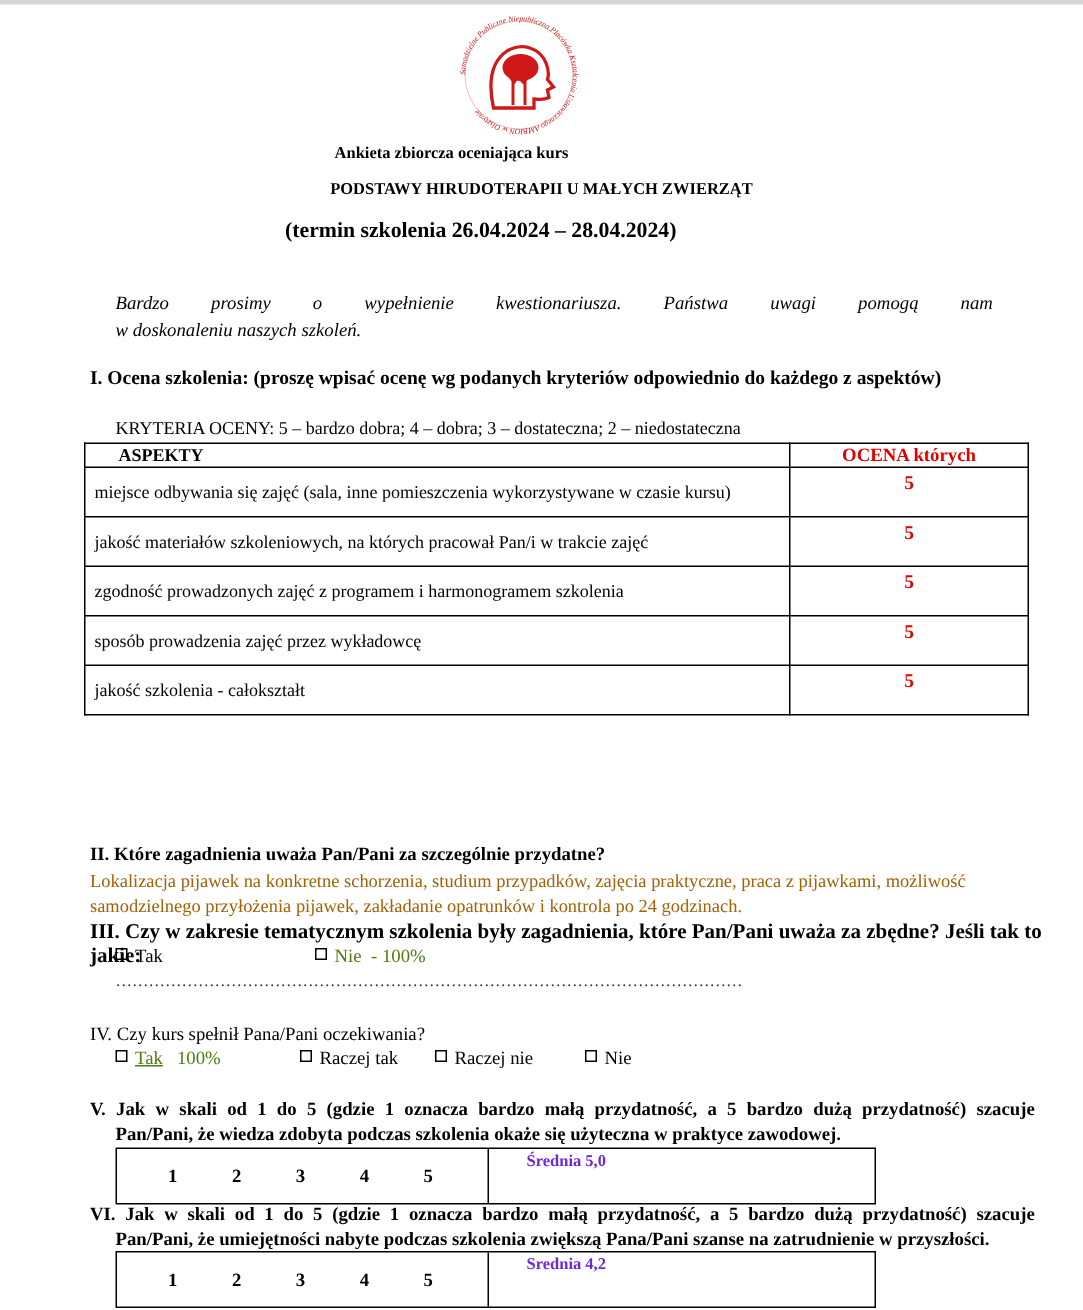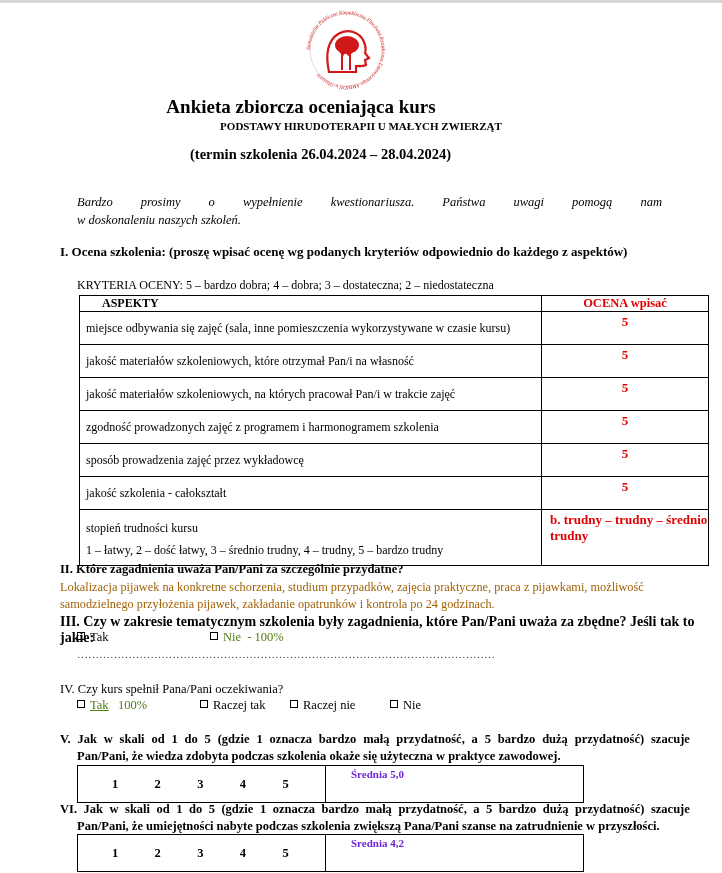--- a/index.html
+++ b/index.html
@@ -1,28 +1,28 @@
 <!DOCTYPE html>
 <html><head>
 <meta charset="utf-8">
 <style>
   html, body { margin:0; padding:0; background:#ffffff; }
   body { width:722px; height:873px; position:relative; overflow:hidden;
          font-family:"Liberation Serif", serif; color:#000; font-size:13px; }
   .topbar { position:absolute; left:0; top:0; width:722px; height:3px; background:#d6d6d6; }
   .abs { position:absolute; }
   .logo { left:296px; top:10px; width:100px; height:80px; }
-  .title1 { left:0; width:602px; top:96px; text-align:center; font-weight:bold; font-size:19px; }
+  .title1 { left:0; width:602px; top:96px; text-align:center; font-weight:bold; font-size:11px; }
   .title2 { left:0; width:722px; top:120px; text-align:center; font-weight:bold; font-size:11px; }
   .title3 { left:0; width:641px; top:146px; text-align:center; font-weight:bold; font-size:14.5px; }
   .intro { left:77px; top:193px; width:585px; font-style:italic; font-size:12.5px; line-height:18px; text-align:justify; text-align-last:left; }
   .intro .l1 { display:flex; justify-content:space-between; }
   .sec1 { left:60px; top:244px; font-weight:bold; font-size:13px; }
   .crit { left:77px; top:278px; font-size:12px; }
-  table.asp { position:absolute; left:56px; top:295px; width:630px; border-collapse:collapse; font-size:12px;margin-left:23px; }
+  table.asp { position:absolute; left:56px; top:295px; width:630px; border-collapse:collapse; font-size:12px; }
   table.asp td { border:1.2px solid #000; padding:0 0 0 6px; vertical-align:middle; }
   table.asp td.val { width:158px; color:#e00000; font-weight:bold; text-align:center; vertical-align:top; font-size:13px; padding:2px 0 0 0; }
   table.asp tr.head td { height:15px; }
   table.asp tr.head td.lbl { font-weight:bold; padding-left:22px; }
   table.asp tr.head td.val { font-weight:bold; font-size:12.5px; padding-top:0; }
   table.asp tr.row td { height:30px; }
   table.asp tr.last td { height:53px; }
   table.asp tr.last td.lbl { line-height:22px; padding-top:2px; }
   table.asp tr.last td.val { text-align:left; padding-left:8px; line-height:16px; }
   .sec2 { left:60px; top:562px; font-weight:bold; font-size:12.5px; }
@@ -81,52 +81,41 @@
   <div>w doskonaleniu naszych szkoleń.</div>
 </div>
 
 <div class="abs sec1">I. Ocena szkolenia: (proszę wpisać ocenę wg podanych kryteriów odpowiednio do każdego z aspektów)</div>
 <div class="abs crit">KRYTERIA OCENY: 5 – bardzo dobra; 4 – dobra; 3 – dostateczna; 2 – niedostateczna</div>
 
 <table class="asp">
   <tbody>
       <tr class="head">
     <td class="lbl">ASPEKTY</td>
-    <td class="val">OCENA wpisać</td>
+    <td class="val">OCENA których</td>
   </tr>
   <tr class="row">
     <td class="lbl">miejsce odbywania się zajęć (sala, inne pomieszczenia wykorzystywane w czasie kursu)</td>
     <td class="val">5</td>
   </tr>
   <tr class="row">
-    <td class="lbl">jakość materiałów szkoleniowych, które otrzymał Pan/i na własność</td>
-    <td class="val">5</td>
-  </tr>
-  <tr class="row">
     <td class="lbl">jakość materiałów szkoleniowych, na których pracował Pan/i w trakcie zajęć</td>
     <td class="val">5</td>
   </tr>
   <tr class="row">
     <td class="lbl">zgodność prowadzonych zajęć z programem i harmonogramem szkolenia</td>
     <td class="val">5</td>
   </tr>
   <tr class="row">
     <td class="lbl">sposób prowadzenia zajęć przez wykładowcę</td>
     <td class="val">5</td>
   </tr>
   <tr class="row">
     <td class="lbl">jakość szkolenia - całokształt</td>
     <td class="val">5</td>
-  </tr>
-  <tr class="last">
-    <td class="lbl">
-      <div>stopień trudności kursu</div>
-      <div>1 – łatwy, 2 – dość łatwy, 3 – średnio trudny, 4 – trudny, 5 – bardzo trudny</div>
-    </td>
-    <td class="val">b. trudny – trudny – średnio trudny</td>
   </tr>
 </tbody>
   </table>
 
 <div class="abs sec2">II. Które zagadnienia uważa Pan/Pani za szczególnie przydatne?</div>
 <div class="abs ans2">Lokalizacja pijawek na konkretne schorzenia, studium przypadków, zajęcia praktyczne, praca z pijawkami, możliwość samodzielnego przyłożenia pijawek, zakładanie opatrunków i kontrola po 24 godzinach.</div>
 
 <div class="abs sec3">III.  Czy w zakresie tematycznym szkolenia były zagadnienia, które Pan/Pani uważa za zbędne? Jeśli tak to jakie:</div>
 <div class="abs opt" style="left:77px; top:630px;">
   <span class="chk"></span><span>Tak</span>

